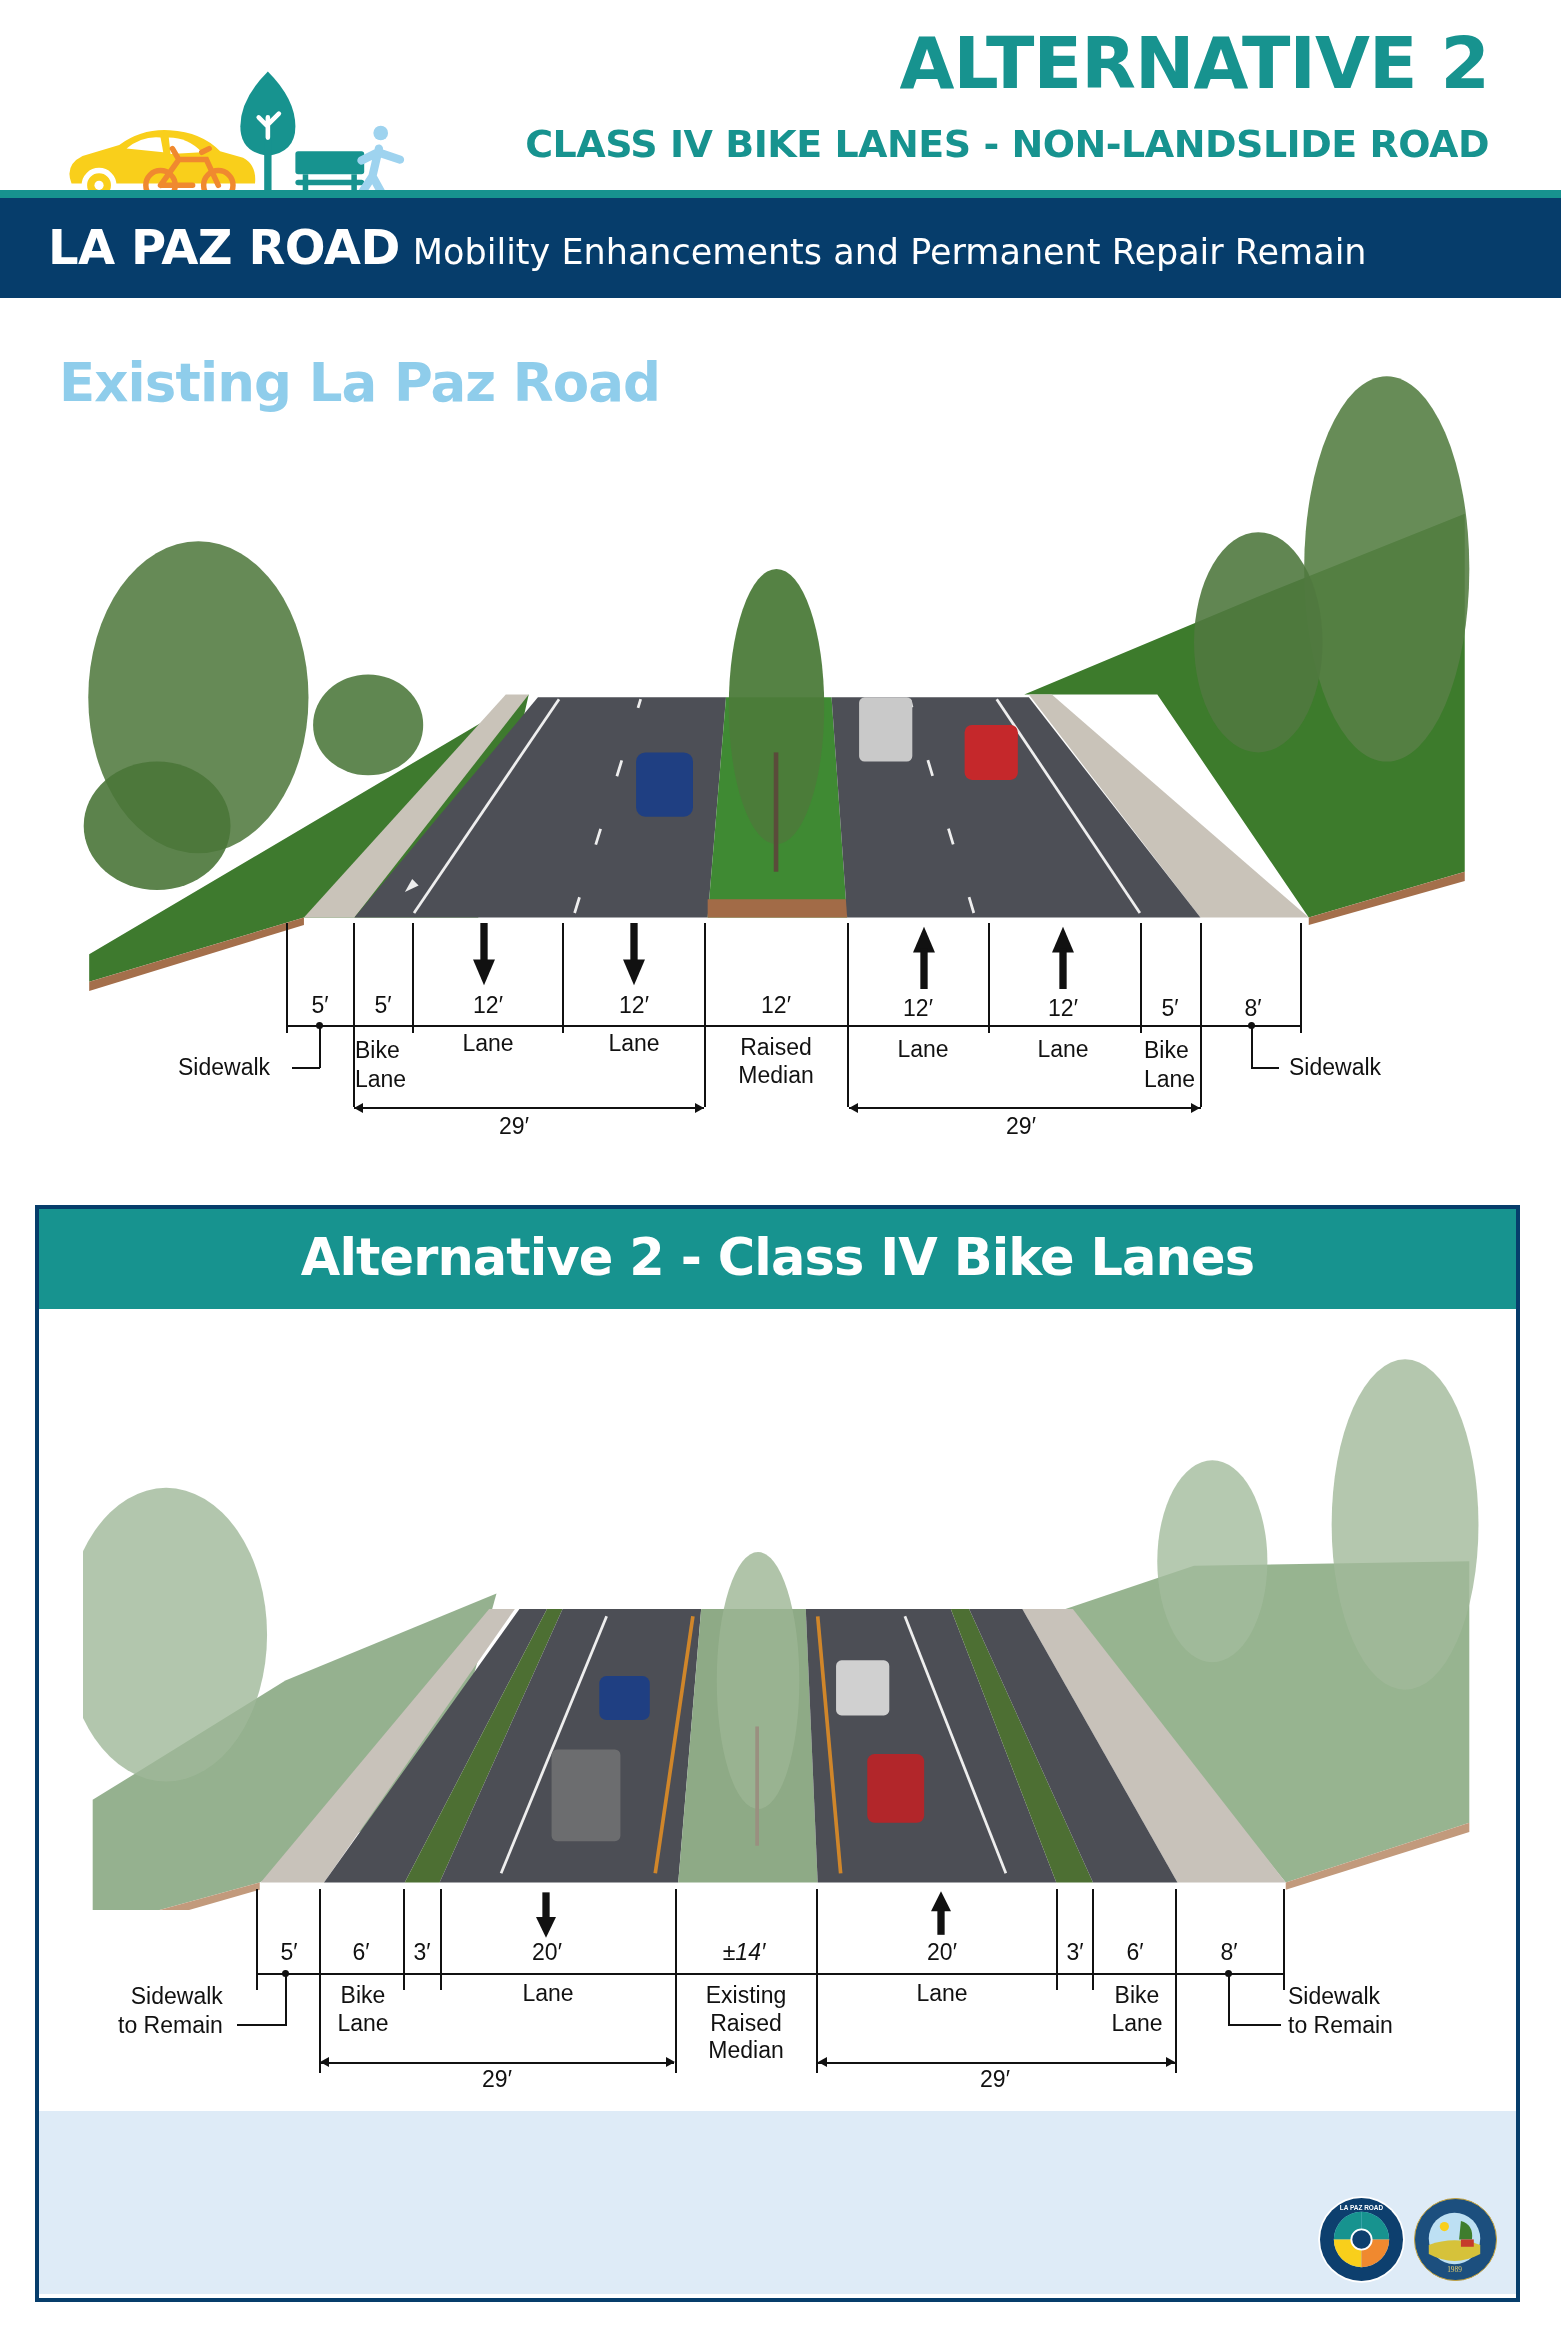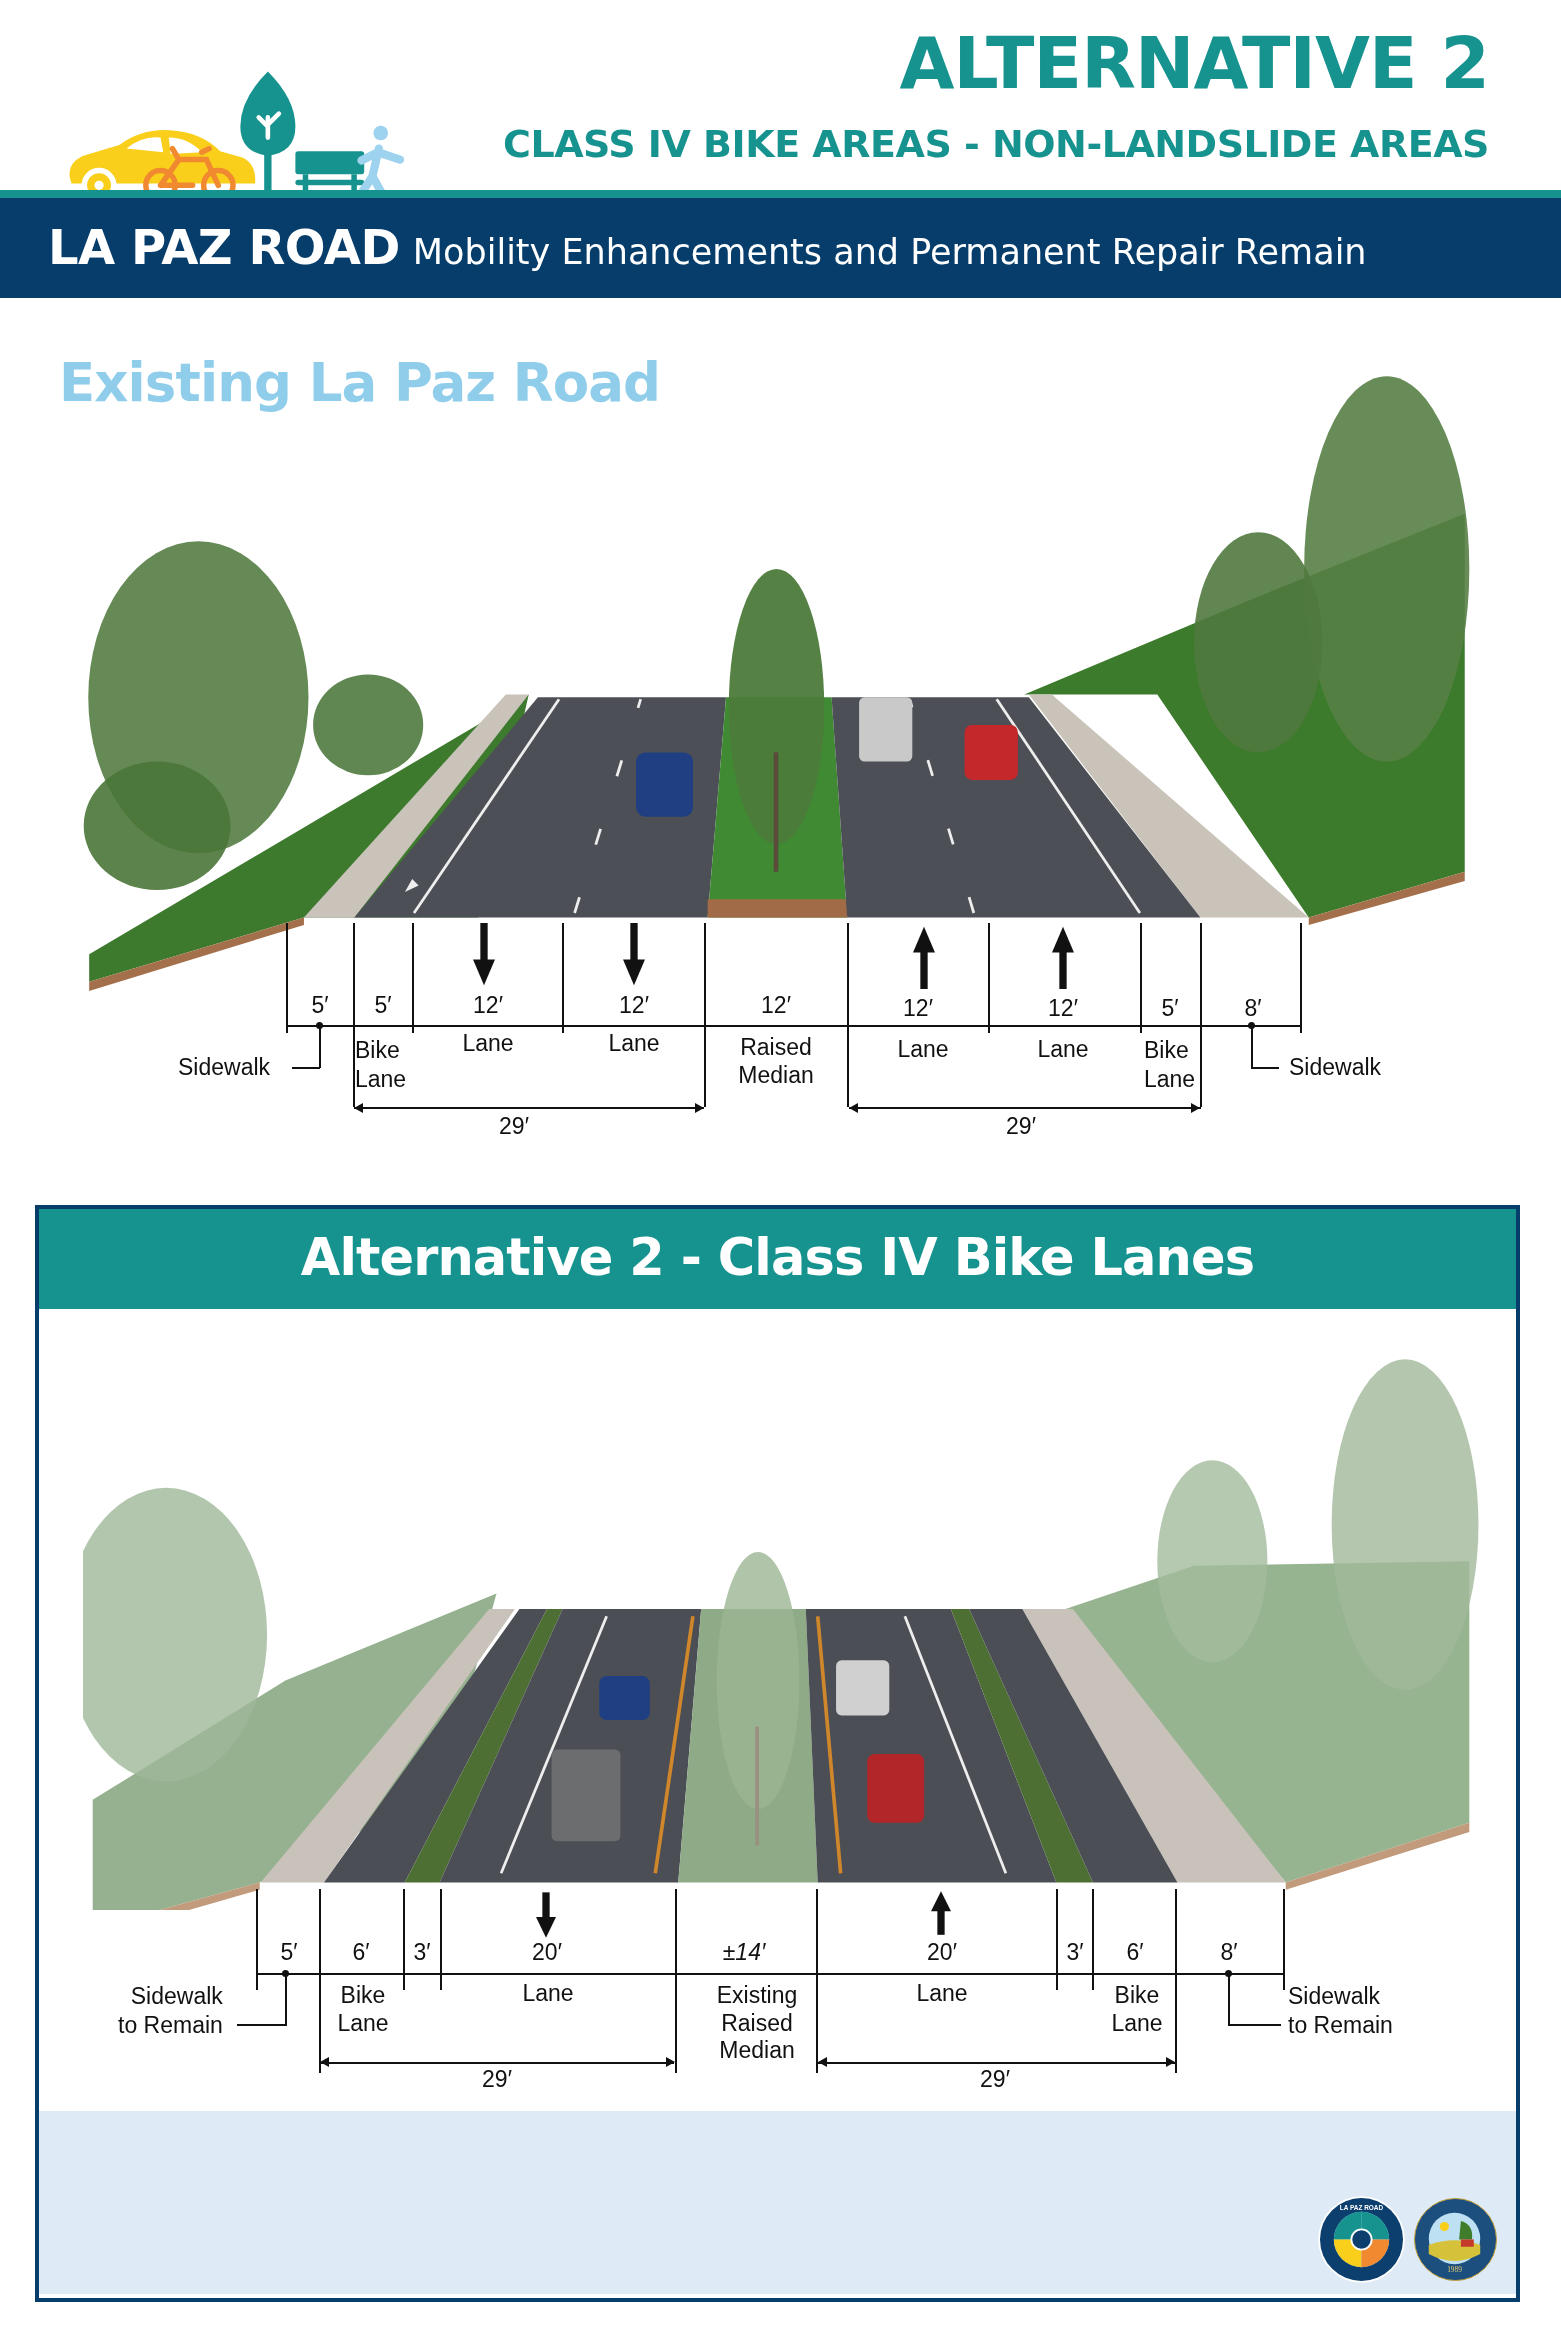--- a/index.html
+++ b/index.html
@@ -61,21 +61,21 @@
     </g>
 
     <g fill="none" stroke="#9ed3ef" stroke-width="9" stroke-linecap="round">
       <circle cx="355" cy="75" r="8" fill="#9ed3ef" stroke="none"></circle>
       <path d="M353 92 L346 122 L332 144 M346 122 L358 144 M352 96 L334 105 M352 96 L376 104"></path>
     </g>
   </svg>
 </div>
 
 <div class="abs title-main">ALTERNATIVE 2</div>
-<div class="abs title-sub">CLASS IV BIKE AREAS - NON-LANDSLIDE AREAS</div>
+<div class="abs title-sub">CLASS IV BIKE LANES - NON-LANDSLIDE ROAD</div>
 
 <div class="abs teal-stripe"></div>
 <div class="abs navy-band"></div>
 <div class="abs band-text">
   <span class="band-strong">LA PAZ ROAD</span><span class="band-rest">Mobility Enhancements and Permanent Repair Remain</span>
 </div>
 
 <div class="abs existing-heading">Existing La Paz Road</div>
 
 <div class="scene" style="left:83px;top:367px;width:1387px;height:624px;">
@@ -299,21 +299,21 @@
 
   <div class="dim-side" style="left:118px;top:1982px;text-align:right;">
     <div>Sidewalk</div>
     <div>to Remain</div>
   </div>
   <div class="dim-label" style="left:363px;top:1982px;">
     <div>Bike</div>
     <div>Lane</div>
   </div>
   <div class="dim-label" style="left:548px;top:1980px;">Lane</div>
-  <div class="dim-label" style="left:746px;top:1982px;margin-left:11px;">
+  <div class="dim-label" style="left:746px;top:1982px;">
     <div>Existing</div>
     <div>Raised</div>
     <div>Median</div>
   </div>
   <div class="dim-label" style="left:942px;top:1980px;">Lane</div>
   <div class="dim-label" style="left:1137px;top:1982px;">
     <div>Bike</div>
     <div>Lane</div>
   </div>
   <div class="dim-side" style="left:1288px;top:1982px;">

